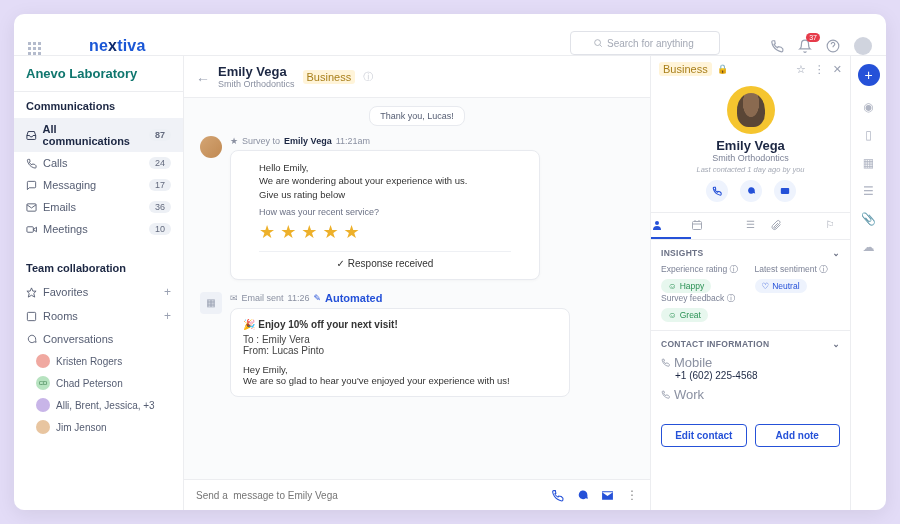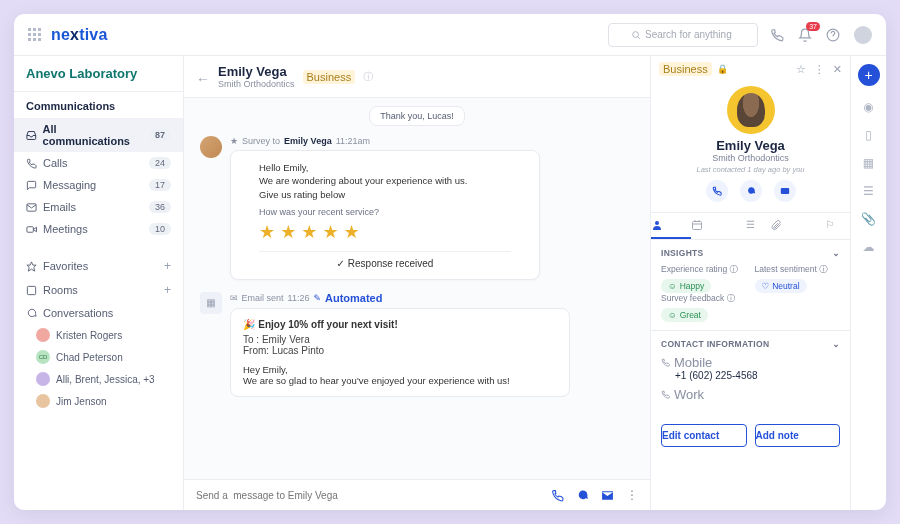--- a/index.html
+++ b/index.html
@@ -1,18 +1,18 @@
 <!DOCTYPE html>
 <html><head>
 <meta charset="utf-8">
 <style>
 * { box-sizing: border-box; margin: 0; padding: 0; }
 body { font-family: -apple-system, BlinkMacSystemFont, 'Segoe UI', sans-serif; background: #e3dcf7; padding: 14px; font-size: 11px; color: #333; }
 .app { background: #fff; border-radius: 10px; width: 872px; height: 496px; display: flex; flex-direction: column; overflow: hidden; box-shadow: 0 4px 20px rgba(0,0,0,0.08); }
-.topbar { height: 42px; border-bottom: 1px solid #ecedf0; display: flex; align-items: center; padding: 0 14px; }
+.topbar { height: 42px; border-bottom: 1px solid #ecedf0; display: flex; align-items: flex-end; padding: 0 14px; gap: 38px; }
 .grip { display: grid; grid-template-columns: repeat(3,3px); grid-auto-rows: 3px; gap: 2px; margin-right: 10px; }
 .grip span { background: #b4bbcc; width:3px; height:3px; }
 .logo { color: #1a57d6; font-weight: 700; font-size: 16px; letter-spacing: .2px; }
 .logo .x { color: #0e2a6e; }
 .search { margin-left: auto; width: 150px; height: 24px; border:1px solid #e0e2e8; border-radius:4px; display:flex; align-items:center; padding:0 22px; color:#a4a9b5; font-size:10px; gap:4px; }
 .topicons { display:flex; align-items:center; gap:14px; margin-left:12px; color:#9aa1b2; }
 .badge-dot { position:relative; }
 .badge-dot::after { content:attr(data-n); position:absolute; top:-6px; right:-8px; background:#e63b4a; color:#fff; font-size:7px; padding:1px 3px; border-radius:6px; }
 .avatar-sm { width:18px; height:18px; border-radius:50%; background:#d0d4de; }
 .main { flex:1; display:flex; overflow:hidden; }
@@ -75,21 +75,21 @@
 .ins-row { display:flex; gap:8px; margin-bottom:0; }
 .ins-col { flex:1; }
 .ins-label { font-size:8.5px; color:#7c8296; margin-bottom:3px; }
 .pill { display:inline-flex; align-items:center; gap:3px; background:#e7f7ee; color:#2a9154; border-radius:10px; padding:2px 7px; font-size:8.5px; }
 .pill.neutral { background:#eef3fd; color:#2551d8; }
 .divider { border-top:1px solid #ecedf0; }
 .ci-row { font-size:9px; color:#555d72; margin-bottom:6px; }
 .ci-label { color:#8a90a1; font-size:13px; display:flex; align-items:center; gap:4px; }
 .ci-val { color:#1c2743; font-size:10px; margin-left:14px; }
 .actions { display:flex; gap:8px; padding:8px 10px; }
-.btn-outline { flex:1; border:1px solid #2551d8; color:#2551d8; background:#fff; border-radius:4px; padding:5px 0; font-size:10px; font-weight:600; cursor:pointer; }
+.btn-outline { flex:1; border:1px solid #2551d8; color:#2551d8; background:#fff; border-radius:4px; padding:5px 0; font-size:10px; font-weight:600; cursor:pointer; text-align:center; }
 .rail { width:36px; border-left:1px solid #ecedf0; display:flex; flex-direction:column; align-items:center; padding-top:8px; gap:14px; color:#b0b5c3; font-size:12px; }
 .rail .plus { width:22px; height:22px; border-radius:50%; background:#2551d8; color:#fff; display:flex; align-items:center; justify-content:center; font-size:14px; }
 svg { display:block; }
 </style>
 </head>
 <body>
 
 <div class="app">
   <div class="topbar">
     <div class="grip">
@@ -162,20 +162,21 @@
         </div>
       <div class="nav-item">
           <svg width="11" height="11" viewBox="0 0 24 24" fill="none" stroke="currentColor" stroke-width="2">
             <rect x="2" y="6" width="14" height="12" rx="2"></rect>
             <path d="M23 7l-7 5 7 5z"></path>
           </svg>
           <span>Meetings</span>
           <span class="nav-count">10</span>
         </div>
       <div style="height:14px"></div>
+      <div class="sect-title">Team collaboration</div>
       <div class="nav-item">
           <svg width="11" height="11" viewBox="0 0 24 24" fill="none" stroke="currentColor" stroke-width="2">
             <path d="M12 2l3 7h7l-5 5 2 8-7-4-7 4 2-8-5-5h7z"></path>
           </svg>
           <span>Favorites</span>
           <span class="nav-plus">+</span>
         </div>
       <div class="nav-item">
           <svg width="11" height="11" viewBox="0 0 24 24" fill="none" stroke="currentColor" stroke-width="2">
             <rect x="3" y="3" width="18" height="18" rx="2"></rect>

